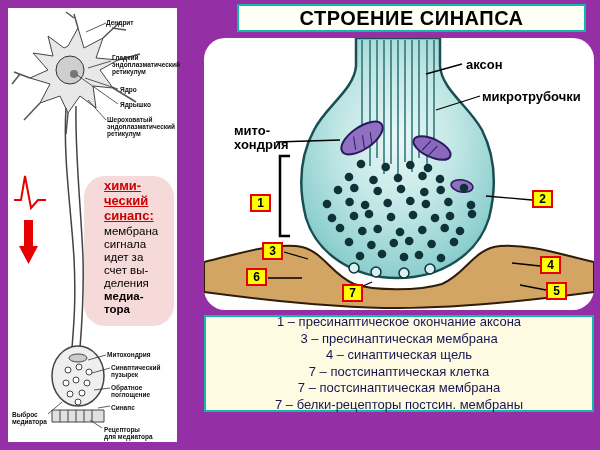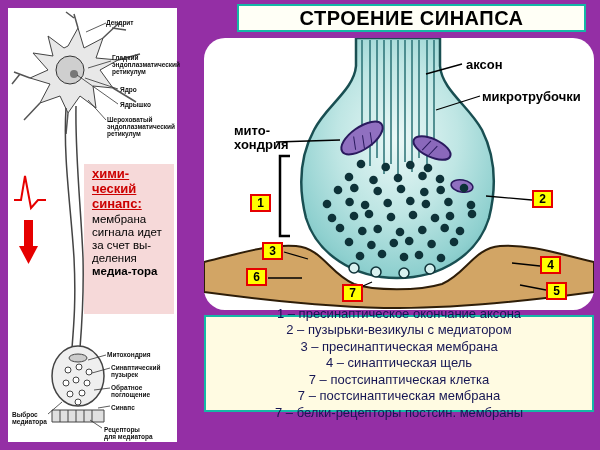--- a/index.html
+++ b/index.html
@@ -12,22 +12,22 @@
   .panel { position:absolute; background:#fff; }
 
   
   #neuron-panel { left:8px; top:8px; width:169px; height:434px; }
   #neuron-svg { position:absolute; left:0; top:0; }
   .tiny {
     position:absolute; font-size:6.5px; line-height:7px;
     font-weight:bold; color:#111; white-space:pre-line;
   }
   #note {
-    position:absolute; left:76px; top:156px; width:90px; height:150px;
-    background:#f6d9d9; padding:2px 8px; font-size:11.5px; line-height:13px; color:#000;
+    position:absolute; left:76px; top:168px; width:90px; height:150px;
+    background:#f6d9d9; padding:2px 20px; font-size:11.5px; line-height:13px; color:#000;border-radius:21px;
   }
   .note-head {
     color:#cc0000; font-weight:bold; text-decoration:underline;
     font-size:13px; line-height:15px; white-space:pre-line; margin-bottom:2px;
   }
   .note-em { font-weight:bold; }
 
   
   #title {
     position:absolute; left:237px; top:4px; width:349px; height:28px;
@@ -252,21 +252,20 @@
     <div class="marker" id="marker-2">2</div>
     <div class="marker" id="marker-3">3</div>
     <div class="marker" id="marker-4">4</div>
     <div class="marker" id="marker-5">5</div>
     <div class="marker" id="marker-6">6</div>
     <div class="marker" id="marker-7">7</div>
   </div>
 
   <div id="legend">
     <div>1 – пресинаптическое окончание аксона</div>
-    <div>2 – пузырьки-везикулы с медиатором</div>
     <div>3 – пресинаптическая мембрана</div>
     <div>4 – синаптическая щель</div>
     <div>7 – постсинаптическая клетка</div>
     <div>7 – постсинаптическая мембрана</div>
     <div>7 – белки-рецепторы постсин. мембраны</div>
   </div>
 
 </div>
 
 </body></html>

